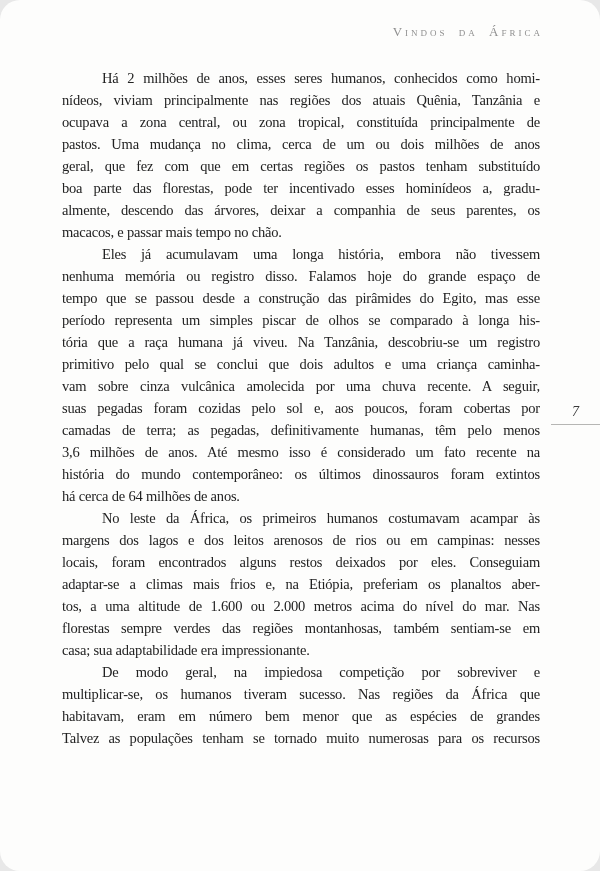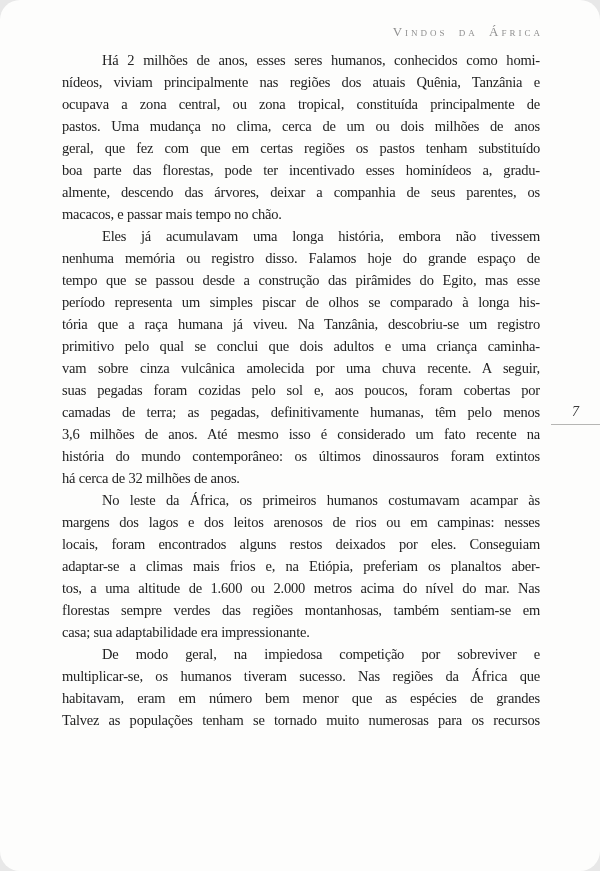--- a/index.html
+++ b/index.html
@@ -25,21 +25,21 @@
     font-variant: small-caps;
     font-size: 13px;
     letter-spacing: 3px;
     word-spacing: 5px;
     color: #8f8f8f;
     white-space: nowrap;
   }
   .text-block {
     position: absolute;
     left: 62px;
-    top: 49px;
+    top: 67px;
     width: 478px;
   }
   .paragraph {
     margin: 0;
     padding: 0;
   }
   .line {
     font-size: 14.5px;
     line-height: 22px;
     letter-spacing: -0.2px;
@@ -91,21 +91,21 @@
         <div class="line">nenhuma memória ou registro disso. Falamos hoje do grande espaço de</div>
         <div class="line">tempo que se passou desde a construção das pirâmides do Egito, mas esse</div>
         <div class="line">período representa um simples piscar de olhos se comparado à longa his-</div>
         <div class="line">tória que a raça humana já viveu. Na Tanzânia, descobriu-se um registro</div>
         <div class="line">primitivo pelo qual se conclui que dois adultos e uma criança caminha-</div>
         <div class="line">vam sobre cinza vulcânica amolecida por uma chuva recente. A seguir,</div>
         <div class="line">suas pegadas foram cozidas pelo sol e, aos poucos, foram cobertas por</div>
         <div class="line">camadas de terra; as pegadas, definitivamente humanas, têm pelo menos</div>
         <div class="line">3,6 milhões de anos. Até mesmo isso é considerado um fato recente na</div>
         <div class="line">história do mundo contemporâneo: os últimos dinossauros foram extintos</div>
-        <div class="line last">há cerca de 32 milhões de anos.</div>
+        <div class="line last">há cerca de 64 milhões de anos.</div>
       </div>
       <div class="paragraph">
         <div class="line first">No leste da África, os primeiros humanos costumavam acampar às</div>
         <div class="line">margens dos lagos e dos leitos arenosos de rios ou em campinas: nesses</div>
         <div class="line">locais, foram encontrados alguns restos deixados por eles. Conseguiam</div>
         <div class="line">adaptar-se a climas mais frios e, na Etiópia, preferiam os planaltos aber-</div>
         <div class="line">tos, a uma altitude de 1.600 ou 2.000 metros acima do nível do mar. Nas</div>
         <div class="line">florestas sempre verdes das regiões montanhosas, também sentiam-se em</div>
         <div class="line last">casa; sua adaptabilidade era impressionante.</div>
       </div>

